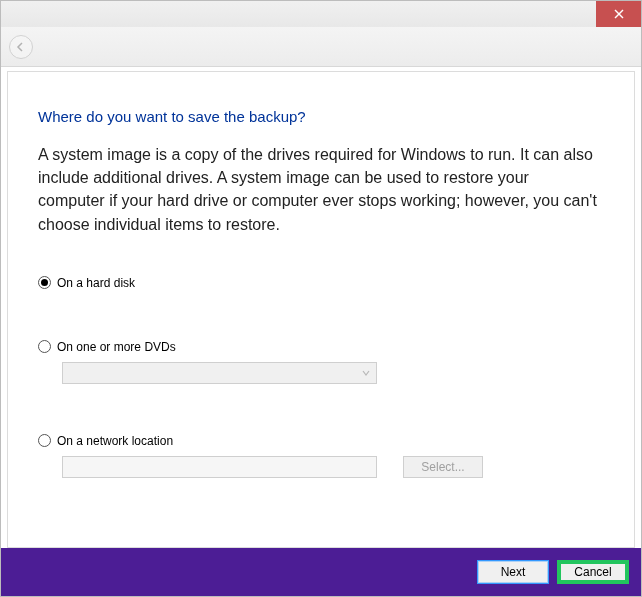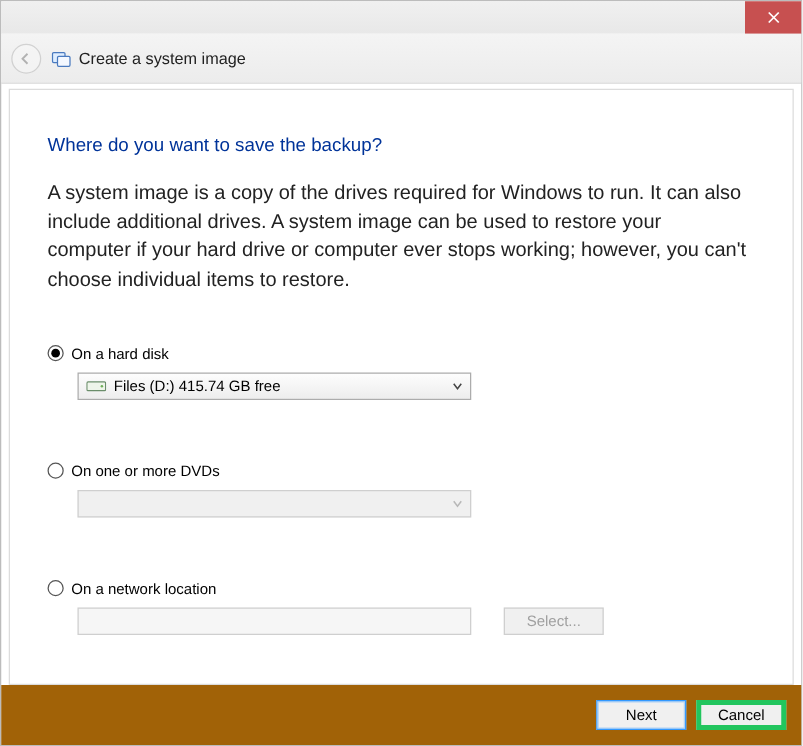--- a/index.html
+++ b/index.html
@@ -157,21 +157,21 @@
   }
   .group { margin-bottom: 50px; }
   .group.last { margin-bottom: 0; }
   .footer {
     height: 48px;
     display: flex;
     align-items: center;
     justify-content: flex-end;
     gap: 8px;
     padding: 0 12px;
-    background: #a16207;
+    background: #4c1d95;
   }
   .btn {
     min-width: 72px;
     height: 24px;
     border: 4px solid #22c55e;
     background: #f0f0f0;
     font-size: 12px;
     display: flex;
     align-items: center;
     justify-content: center;
@@ -195,56 +195,33 @@
       </svg>
     </div>
   </div>
 
   <div class="header">
     <div class="back-btn">
       <svg viewBox="0 0 12 12">
         <path d="M7 2 L3 6 L7 10" fill="none" stroke="#808080" stroke-width="1.5"></path>
       </svg>
     </div>
-    <div class="header-title">
-      <span class="app-icon">
-        <svg viewBox="0 0 16 16">
-          <rect x="1" y="3" width="10" height="8" rx="1" fill="#dfeeff" stroke="#4a7abf" stroke-width="1"></rect>
-          <rect x="5" y="6" width="10" height="8" rx="1" fill="#f4f8ff" stroke="#4a7abf" stroke-width="1"></rect>
-        </svg>
-      </span>
-      <span>Create a system image</span>
-    </div>
   </div>
 
   <div class="content">
     <div class="inner">
 
       <div class="heading">Where do you want to save the backup?</div>
 
       <div class="desc">A system image is a copy of the drives required for Windows to run. It can also include additional drives. A system image can be used to restore your computer if your hard drive or computer ever stops working; however, you can't choose individual items to restore.</div>
 
       <div class="group">
         <div class="option-row">
           <span class="radio selected"></span>
           <span>On a hard disk</span>
-        </div>
-        <div class="combo">
-          <span class="drive-icon">
-            <svg viewBox="0 0 16 12">
-              <rect x="0.5" y="2.5" width="15" height="7" rx="1" fill="#eef5ea" stroke="#6b8e6b" stroke-width="1"></rect>
-              <circle cx="12.5" cy="6" r="1" fill="#6fae5a"></circle>
-            </svg>
-          </span>
-          <span>Files (D:)  415.74 GB free</span>
-          <span class="chev">
-            <svg viewBox="0 0 8 8">
-                <path d="M1 2 L4 6 L7 2" fill="none" stroke="#444" stroke-width="1.2"></path>
-              </svg>
-          </span>
         </div>
       </div>
 
       <div class="group">
         <div class="option-row">
           <span class="radio"></span>
           <span>On one or more DVDs</span>
         </div>
         <div class="combo disabled">
           <span></span>

